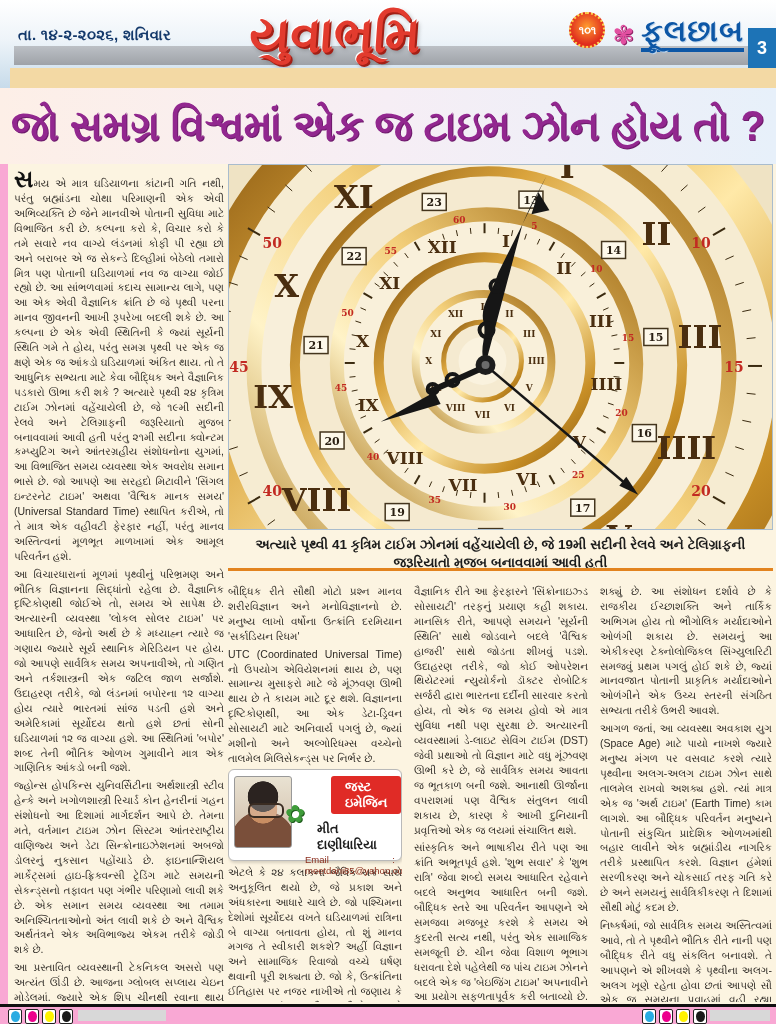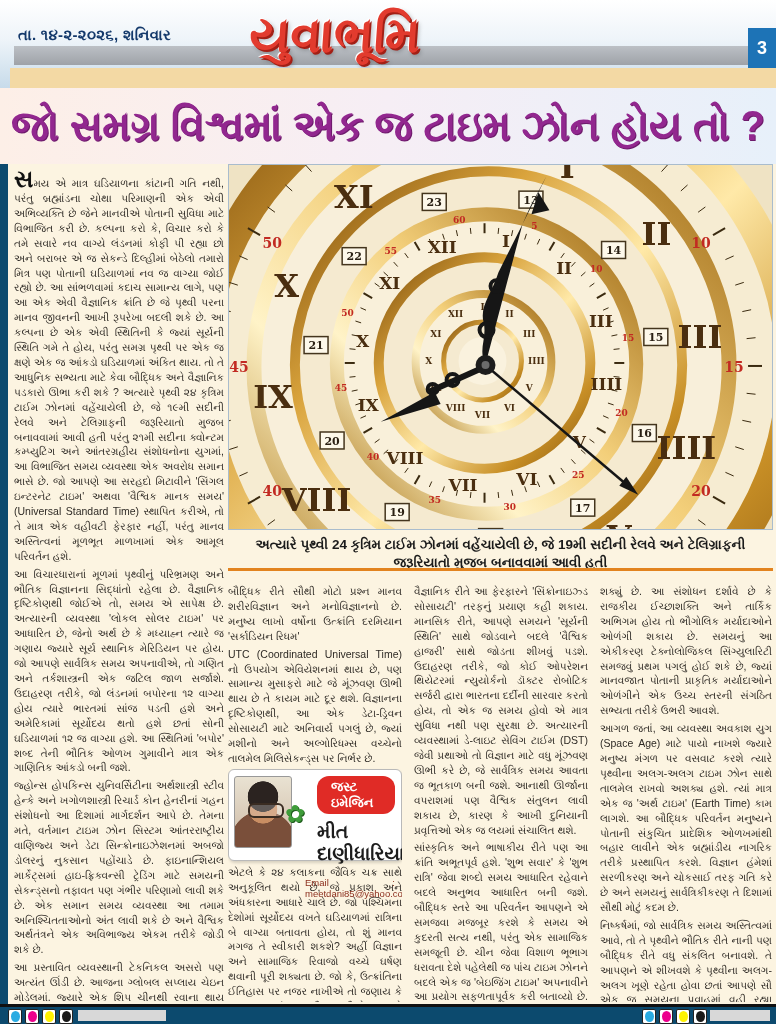--- a/index.html
+++ b/index.html
@@ -1,18 +1,18 @@
 <!DOCTYPE html>
 <html><head>
 <meta charset="utf-8">
 <style>
   * { margin:0; padding:0; box-sizing:border-box; }
   html,body { width:776px; height:1024px; }
   body { font-family:"Liberation Sans", sans-serif; background:#ffffff; position:relative; overflow:hidden; }
-  .page { position:absolute; inset:0; background:#0c4a6e;text-decoration:underline; }
+  .page { position:absolute; inset:0; background:#f9a8d4;text-decoration:underline; }
 
   
   .header { position:absolute; left:0; top:0; width:776px; height:88px;
             background:linear-gradient(180deg,#ffffff 0%,#eef4f9 45%,#c7dbea 100%); }
   .date { position:absolute; left:18px; top:26px; font-size:15px; font-weight:bold; color:#14396b; letter-spacing:.3px; }
   .grey-bar { position:absolute; left:14px; top:46px; width:736px; height:19px;
               background:linear-gradient(180deg,#bcc0c5,#9ea2a8); }
   .masthead { position:absolute; left:335px; top:6px; transform:translateX(-50%) skewX(-4deg);
               font-size:50px; font-weight:800; color:#e23b2e; white-space:nowrap;
               text-shadow:2px 2px 0 #a31f15, -1px -1px 0 #ffffff, 3px 3px 4px rgba(0,0,0,.25); }
@@ -57,22 +57,22 @@
   .author-photo { position:absolute; left:5px; top:6px; width:58px; height:72px; border:1px solid #999; border-radius:3px;
                   background:
                     radial-gradient(circle at 50% 28%, #2b2320 0 26%, transparent 27%),
                     radial-gradient(circle at 50% 46%, #c98e63 0 30%, transparent 31%),
                     radial-gradient(circle at 50% 95%, #7a4f3a 0 45%, transparent 46%),
                     linear-gradient(180deg,#e9e2d2,#cdb9a4); }
   .author-photo::after { content:""; position:absolute; left:13px; top:26px; width:32px; height:11px;
                   border:2px solid #3a2c22; border-radius:6px; background:rgba(255,255,255,.25); }
   .flower-icon { position:absolute; left:56px; top:30px; font-size:24px; color:#3f9c3a; text-shadow:1px 1px 0 #1e5c1c; }
   .badge { display:inline-block; background:#e02b26; color:#ffffff; font-size:13px; font-weight:bold;
-           padding:3px 14px; border-radius:12px; margin-left:16px; }
-  .aname { font-size:19px; font-weight:bold; color:#1c1c1c; margin:7px 0 12px 16px; }
+           padding:3px 14px; border-radius:3px; margin-left:30px; }
+  .aname { font-size:13px; font-weight:bold; color:#1c1c1c; margin:7px 0 1px 16px; }
   .aemail { font-size:9.5px; color:#8c2f1e; margin-left:4px; }
 
   
   .footer-line { position:absolute; left:0; top:1004px; width:776px; height:3px; background:#111111; }
   .regmarks { position:absolute; top:1009px; display:flex; gap:3px; }
   .regmarks.left { left:8px; } .regmarks.right { left:642px; }
   .regbox { display:inline-flex; width:14px; height:15px; border:1px solid #222; border-radius:2px;
             background:#ffffff; align-items:center; justify-content:center; }
   .regoval { width:9px; height:11px; border-radius:50%; display:block; }
   .greybar { position:absolute; top:1010px; height:11px; background:#d8d8d8; }
@@ -80,20 +80,27 @@
 </style>
 </head>
 <body>
 
 <div class="page">
 
   <div class="header">
     <div class="date">તા. ૧૪-૨-૨૦૨૬, શનિવાર</div>
     <div class="grey-bar"></div>
     <div class="masthead">યુવાભૂમિ</div>
+    <div class="logos">
+      <div class="sun-badge">
+        <span>૧૦૧</span>
+      </div>
+      <div class="flower-glyph">✾</div>
+      <div class="brand">ફૂલછાબ</div>
+    </div>
     <div class="page-num">3</div>
     <div class="tan-bar"></div>
   </div>
 
   <div class="headline-band">
     <div class="headline">જો સમગ્ર વિશ્વમાં એક જ ટાઇમ ઝોન હોય તો ?</div>
   </div>
 
   <div class="content">
 
@@ -361,21 +368,21 @@
         <path d="M410 331 L391 322 L398 313 Z" fill="#161616"></path>
         <path d="M256 203 L200 228" stroke="#161616" stroke-width="6"></path>
         <circle cx="224" cy="216" r="6" fill="none" stroke="#161616" stroke-width="4"></circle>
         <circle cx="204" cy="225" r="5" fill="none" stroke="#161616" stroke-width="4"></circle>
         <path d="M206 228 L152 258 L212 240 Z" fill="#161616"></path>
         <circle cx="257" cy="201" r="10" fill="#1d1d1d"></circle>
         <circle cx="257" cy="201" r="4" fill="#6b6b6b"></circle>
       </svg>
     </div>
 
-    <div class="caption">અત્યારે પૃથ્વી 24 કૃત્રિમ ટાઈમ ઝોનમાં વહેંચાયેલી છે, જે 19મી સદીની રેલવે અને ટેલિગ્રાફની જરૂરિયાતો મુજબ બનાવવામાં આવી હતી</div>
+    <div class="caption">અત્યારે પૃથ્વી 41 કૃત્રિમ ટાઈમ ઝોનમાં વહેંચાયેલી છે, જે 19મી સદીની રેલવે અને ટેલિગ્રાફની જરૂરિયાતો મુજબ બનાવવામાં આવી હતી</div>
     <div class="caption-rule"></div>
 
     <div class="col col2">
       <div>
           <p>બૌદ્ધિક રીતે સૌથી મોટો પ્રશ્ન માનવ શરીરવિજ્ઞાન અને મનોવિજ્ઞાનનો છે. મનુષ્ય લાખો વર્ષોના ઉત્ક્રાંતિ દરમિયાન 'સર્કાડિયન રિધમ'</p>
           <p>UTC (Coordinated Universal Time) નો ઉપયોગ એવિયેશનમાં થાય છે, પણ સામાન્ય મુસાફરો માટે જે મૂંઝવણ ઊભી થાય છે તે કાયમ માટે દૂર થશે. વિજ્ઞાનના દૃષ્ટિકોણથી, આ એક ડેટા-ડ્રિવન સોસાયટી માટે અનિવાર્ય પગલું છે, જ્યાં મશીનો અને અલ્ગોરિધમ્સ વચ્ચેનો તાલમેલ મિલિસેકન્ડ્સ પર નિર્ભર છે.</p>
         </div>
       <div class="authorbox">
         <div class="author-photo"></div>
         <div class="flower-icon">✿</div>

